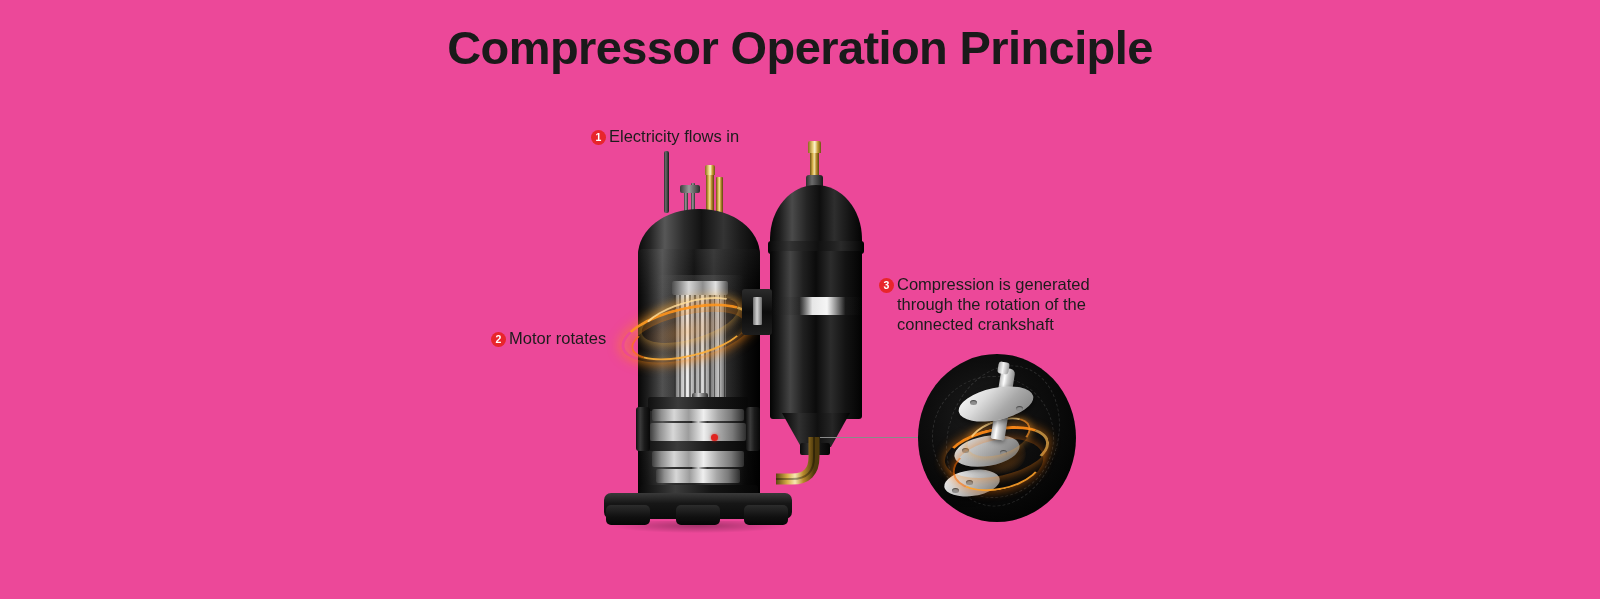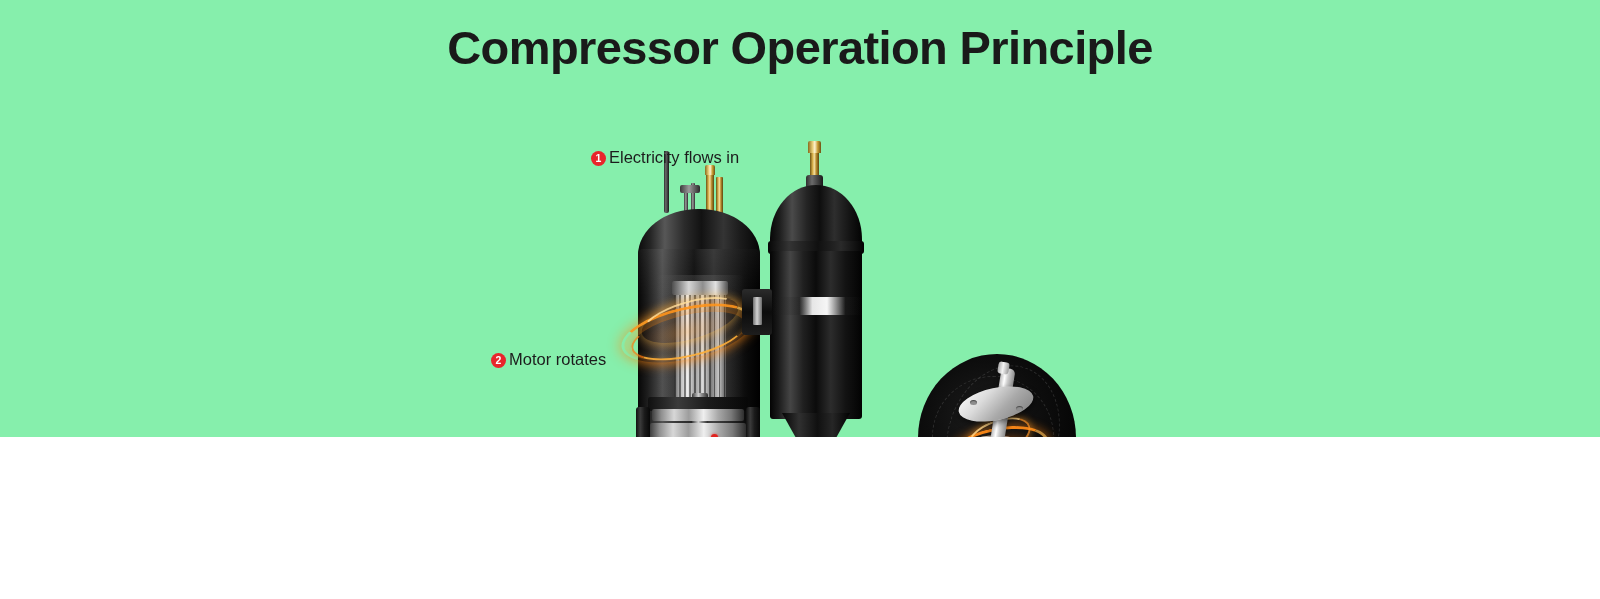--- a/index.html
+++ b/index.html
@@ -8,22 +8,22 @@
     padding: 0;
     background: #ffffff;
   }
   body {
     font-family: "Liberation Sans", sans-serif;
     -webkit-font-smoothing: antialiased;
   }
   #stage {
     position: relative;
     width: 1600px;
-    height: 437px;
-    background: #86efac;
+    height: 599px;
+    background: #ec4899;
     overflow: hidden;
   }
 
   
   #page-title {
     position: absolute;
     left: 0;
     top: 22px;
     width: 1600px;
     text-align: center;
@@ -35,21 +35,20 @@
     white-space: nowrap;
   }
 
   
   .callout {
     position: absolute;
     color: #1c1c1c;
     font-size: 16.5px;
     line-height: 20px;
     white-space: nowrap;
-    margin-top: 21px;
   }
   .callout .badge {
     display: inline-block;
     width: 15px;
     height: 15px;
     border-radius: 50%;
     background: #e8252b;
     color: #ffffff;
     font-size: 10.5px;
     font-weight: bold;
@@ -542,14 +541,19 @@
   </div>
 
   <div class="callout" id="callout-1">
     <span class="badge">1</span><span>Electricity flows in</span>
   </div>
 
   <div class="callout" id="callout-2">
     <span class="badge">2</span><span>Motor rotates</span>
   </div>
 
+  <div class="callout" id="callout-3">
+    <span class="badge">3</span><span>Compression is generated</span>
+    <span class="l2">through the rotation of the</span>
+    <span class="l3">connected crankshaft</span>
+  </div>
 
 </div>
 
 </body></html>

